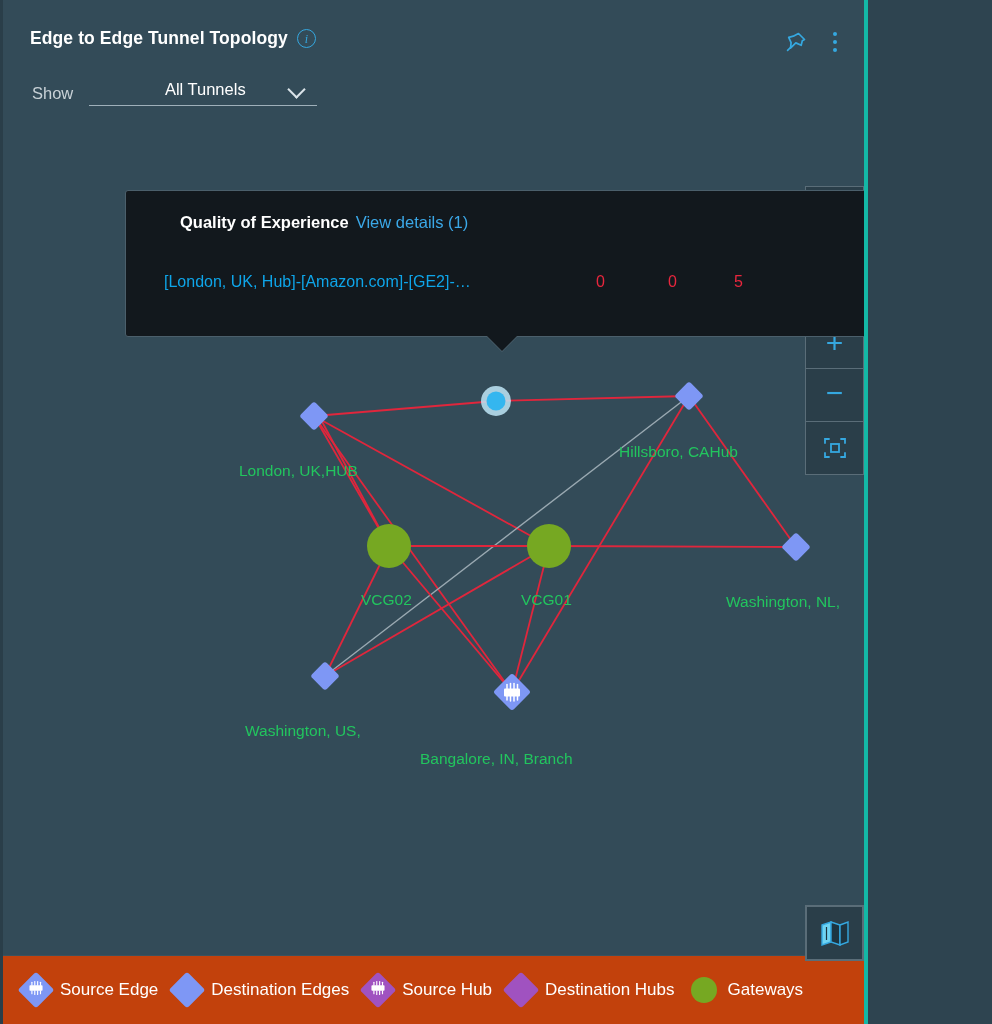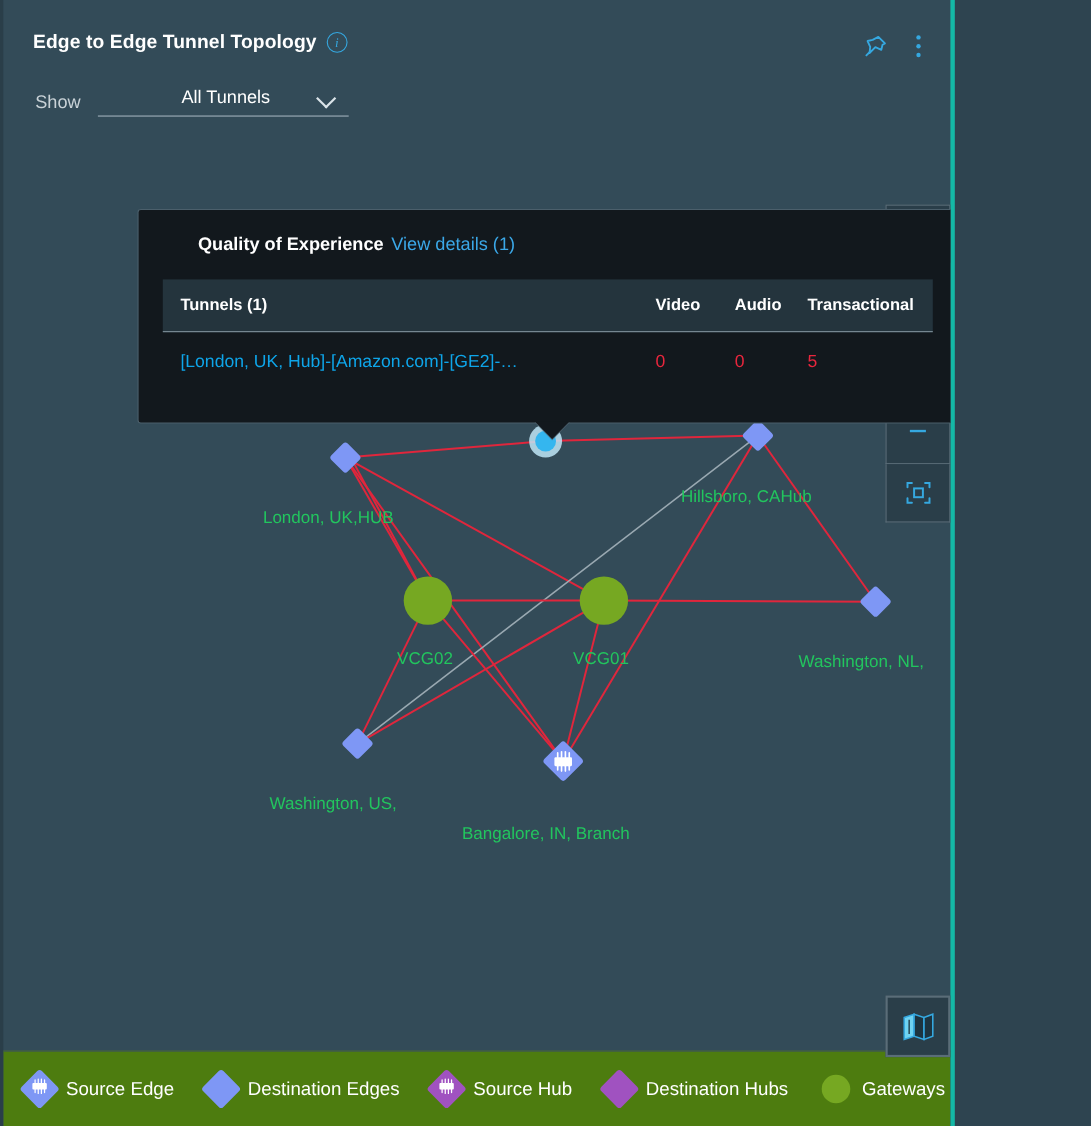--- a/index.html
+++ b/index.html
@@ -229,26 +229,26 @@
     line-height: 1;
   }
   .minus { font-size: 30px; margin-top: -4px; }
 
   
   .legend {
     position: absolute;
     left: 0; bottom: 0;
     width: 100%;
     height: 69px;
-    background: #4d7c0f;
+    background: #c2410c;
     border-top: 1px solid #3c525e;
     display: flex;
     align-items: center;
     padding-left: 20px;
-    gap: 30px;
+    gap: 16px;
   }
   .legend-item {
     display: flex;
     align-items: center;
     gap: 11px;
     cursor: pointer;
   }
   .legend-item span {
     font-size: 17px;
     color: #ffffff;
@@ -364,26 +364,20 @@
         <div class="node-label" style="left: 417px; top: 632px;">Bangalore, IN, Branch</div>
       </div>
   </div>
 
   <div class="tooltip">
     <div class="qoe-head">
       <span class="qoe-title">Quality of Experience</span>
       <span class="qoe-link">View details (1)</span>
     </div>
     <div class="qoe-table">
-      <div class="qoe-thead">
-        <div>Tunnels (1)</div>
-        <div>Video</div>
-        <div>Audio</div>
-        <div>Transactional</div>
-      </div>
       <div class="qoe-row">
         <div class="tname">[London, UK, Hub]-[Amazon.com]-[GE2]-…</div>
         <div class="val">0</div>
         <div class="val">0</div>
         <div class="val">5</div>
       </div>
     </div>
     <div class="tooltip-pointer"></div>
   </div>
 

